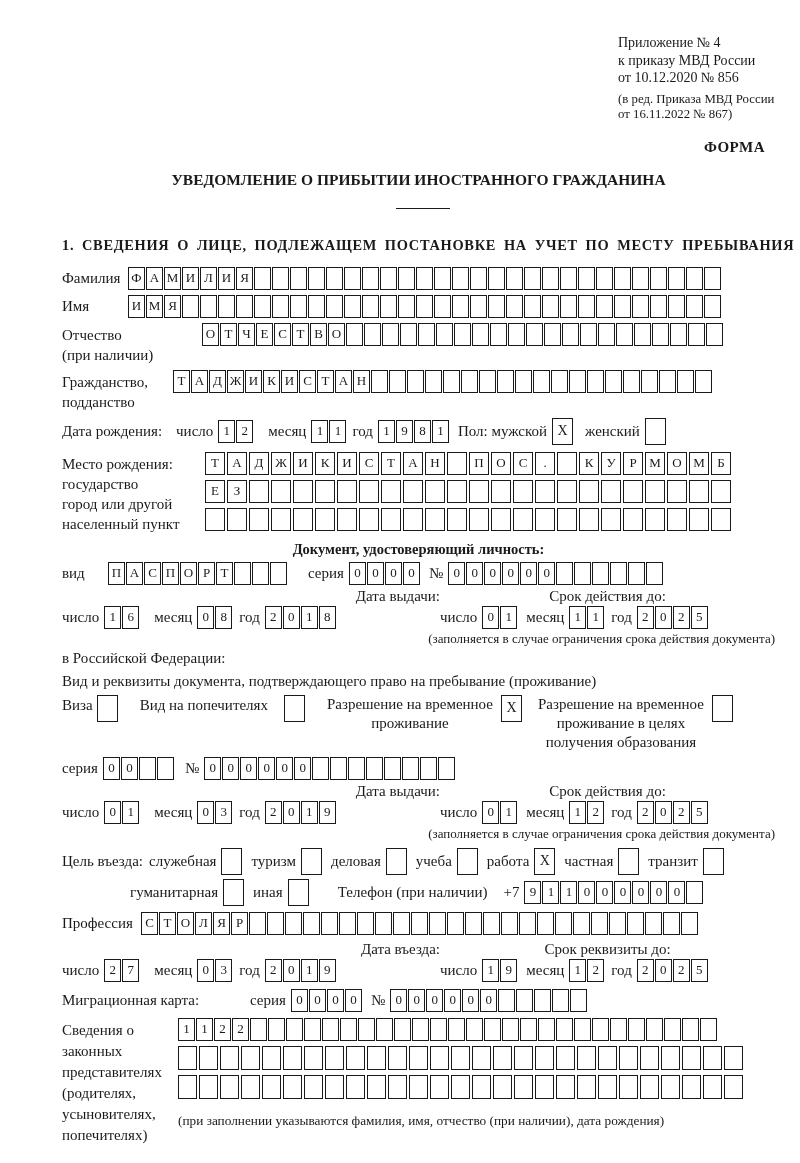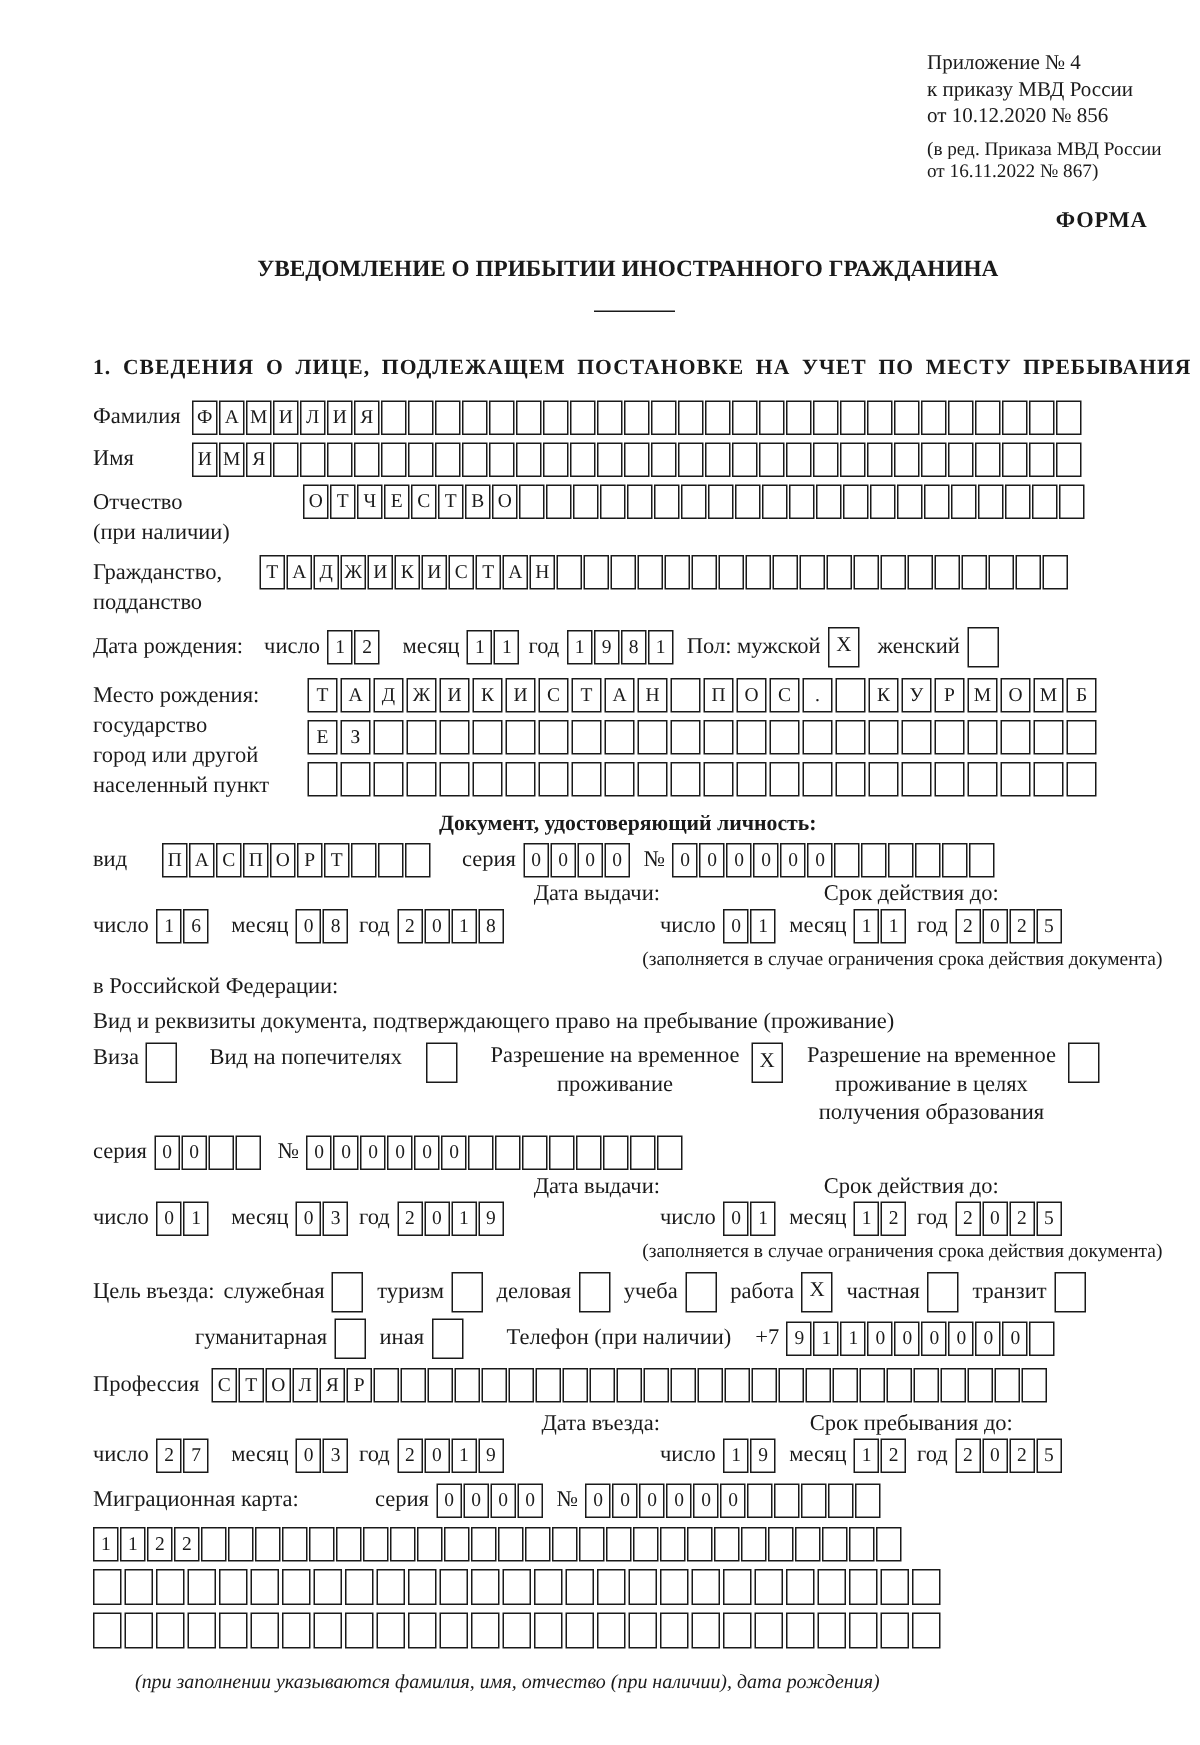--- a/index.html
+++ b/index.html
@@ -57,21 +57,21 @@
   .optlines{text-align:center;line-height:19px;}
   .opt .cb{margin-left:8px;}
   .mt2{margin-top:1px;}
   
   .p-item{display:inline-flex;align-items:center;margin-right:9px;}
   .p-item .cb{margin-left:5px;}
   .indent68{margin-left:68px;}
   
   .repcells{display:flex;flex-direction:column;}
   .repcells .cellrow{margin-bottom:5px;}
-  .repnote{font-size:13.3px;margin-top:9px;margin-left:28px;white-space:nowrap;font-style:italic;}
+  .repnote{font-size:13.3px;margin-top:9px;white-space:nowrap;}
 </style>
 </head>
 <body>
 
 <div class="page">
 
   <div class="annex">
     <div>Приложение № 4</div>
     <div>к приказу МВД России</div>
     <div>от 10.12.2020 № 856</div>
@@ -636,21 +636,21 @@
         <span class="cell"></span>
         <span class="cell"></span>
         <span class="cell"></span>
         <span class="cell"></span>
         <span class="cell"></span>
       </span>
   </div>
 
   <div class="datehead" style="margin-top:6px;">
     <span class="dh-left">Дата въезда:</span>
-    <span class="dh-right">Срок пребывания до:</span>
+    <span class="dh-right">Срок реквизиты до:</span>
   </div>
   <div class="daterow">
     <span class="dg dg-left">
       <span class="dlbl">число</span>
       <span class="cellrow">
           <span class="cell">2</span>
           <span class="cell">7</span>
         </span>
       <span class="dlbl" style="margin-left:14px;">месяц</span>
       <span class="cellrow">
@@ -705,20 +705,28 @@
         <span class="cell">0</span>
         <span class="cell"></span>
         <span class="cell"></span>
         <span class="cell"></span>
         <span class="cell"></span>
         <span class="cell"></span>
       </span>
   </div>
 
   <div class="row" style="margin-top:6px;">
+    <span class="lblcol w116" style="line-height:21px;">
+      <span>Сведения о</span><br>
+      <span>законных</span><br>
+      <span>представителях</span><br>
+      <span>(родителях,</span><br>
+      <span>усыновителях,</span><br>
+      <span>попечителях)</span>
+    </span>
     <span class="repcells">
       <span class="cellrow">
           <span class="cell">1</span>
           <span class="cell">1</span>
           <span class="cell">2</span>
           <span class="cell">2</span>
           <span class="cell"></span>
           <span class="cell"></span>
           <span class="cell"></span>
           <span class="cell"></span>

